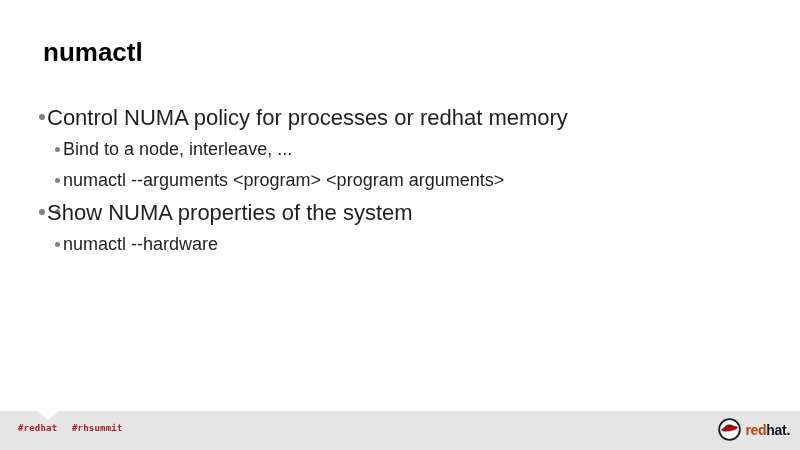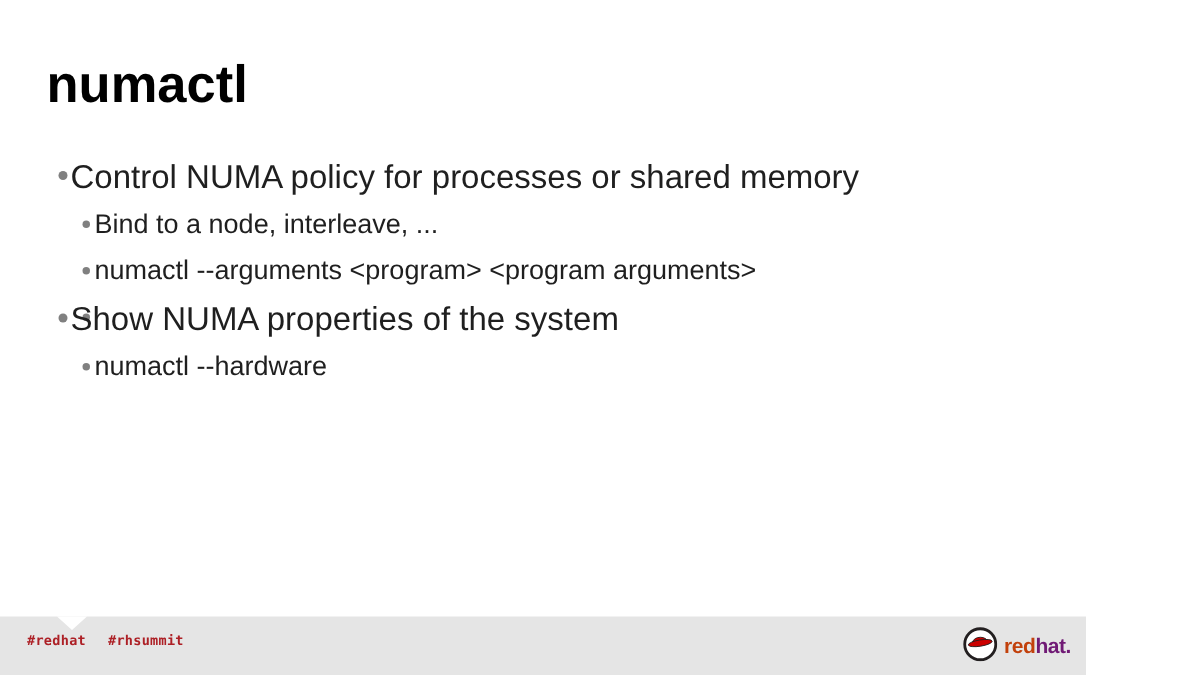--- a/index.html
+++ b/index.html
@@ -5,23 +5,23 @@
   html,body{margin:0;padding:0;background:#888;}
   .slide{
     position:relative;
     width:800px;height:450px;
     background:#ffffff;
     overflow:hidden;
     font-family:"Liberation Sans", sans-serif;
   }
   .title{
     position:absolute;
-    left:31px;top:37px;
+    left:43px;top:37px;
     margin:0;
-    font-size:35px;
+    font-size:26px;
     font-weight:bold;
     color:#000000;
     letter-spacing:0px;
   }
   .content{
     position:absolute;
     left:39px;top:101px;
     width:720px;
   }
   .li{position:relative;color:#1f1f1f;}
@@ -39,21 +39,21 @@
   .dot{
     position:absolute;
     border-radius:50%;
     background:#808080;
   }
   .l1 .dot{left:0;top:13px;width:6px;height:6px;}
   .l2 .dot{left:16px;top:13px;width:5px;height:5px;}
   .footer{
     position:absolute;
     left:0;bottom:0;
-    width:724px;height:39px;
+    width:800px;height:39px;
     background:#e5e5e5;
   }
   .notch{
     position:absolute;
     left:38px;top:0;
     width:0;height:0;
     border-left:10px solid transparent;
     border-right:10px solid transparent;
     border-top:9px solid #ffffff;
   }
@@ -74,33 +74,33 @@
     align-items:center;
   }
   .logo svg{display:block;}
   .logotext{
     margin-left:4px;
     font-size:14px;
     font-weight:bold;
     letter-spacing:-0.3px;
   }
   .logotext .lr{color:#c2410c;}
-  .logotext .lh{color:#701a75;}
+  .logotext .lh{color:#0f172a;}
 </style>
 </head>
 <body>
 
 <div class="slide">
 
   <h1 class="title">numactl</h1>
 
   <div class="content">
     <div class="li l1">
       <span class="dot"></span>
-      <span class="txt">Control NUMA policy for processes or shared memory</span>
+      <span class="txt">Control NUMA policy for processes or redhat memory</span>
     </div>
     <div class="li l2">
       <span class="dot"></span>
       <span class="txt">Bind to a node, interleave, ...</span>
     </div>
     <div class="li l2">
       <span class="dot"></span>
       <span class="txt">numactl --arguments &lt;program&gt; &lt;program arguments&gt;</span>
     </div>
     <div class="li l2">

